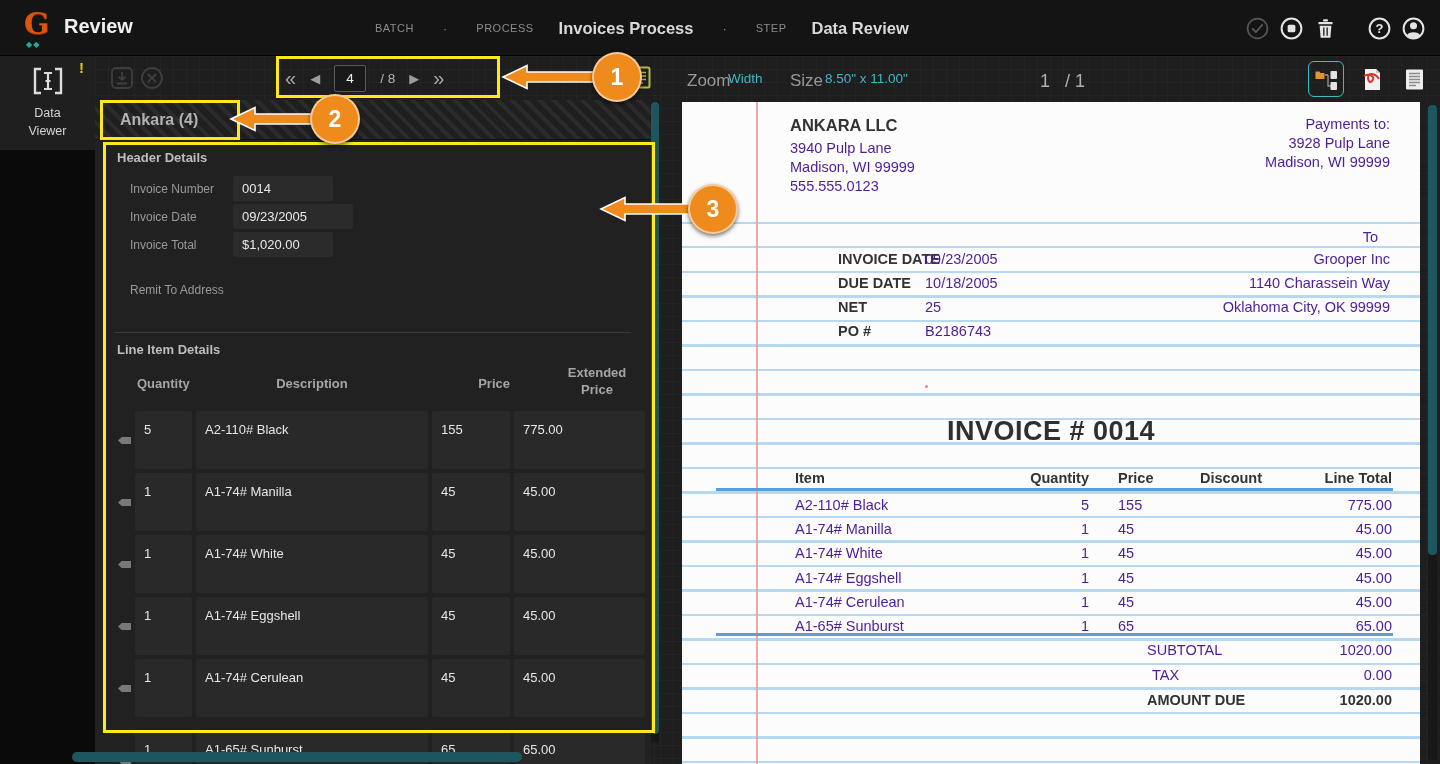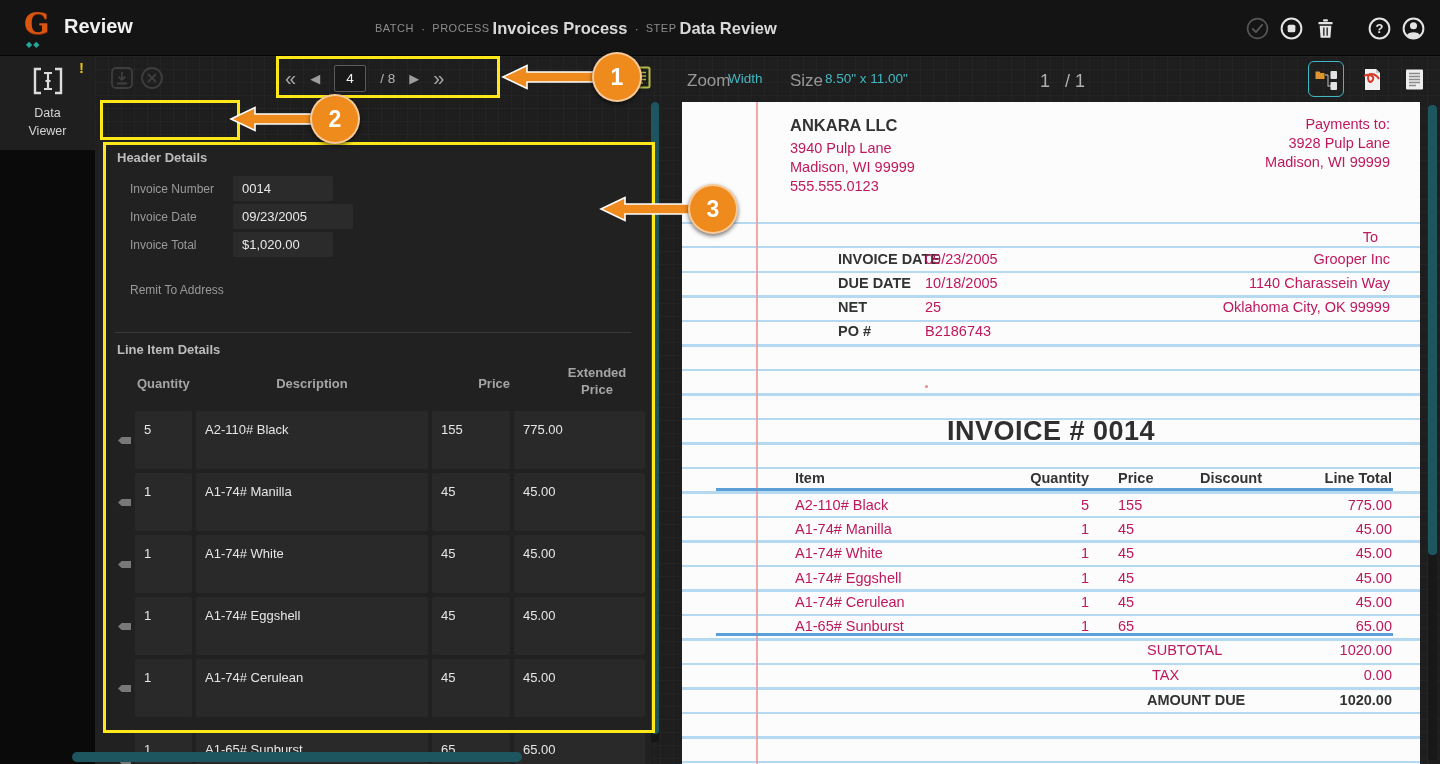--- a/index.html
+++ b/index.html
@@ -6,21 +6,21 @@
   html,body { width:1440px; height:764px; background:#000; }
   body { font-family:"Liberation Sans", sans-serif; overflow:hidden; }
   #app { position:relative; width:1440px; height:764px; background:#1e1e1e; overflow:hidden; }
 
   
   .topbar { position:absolute; left:0; top:0; width:1440px; height:56px; background:#141414; border-bottom:1px solid #050505; z-index:5; }
   .logo { position:absolute; left:24px; top:7px; width:34px; height:44px; cursor:pointer; }
   .logo-g { font-family:"DejaVu Serif", serif; font-weight:bold; font-size:30px; line-height:34px; color:#d95510; text-shadow:0 1px 0 #7e2c08; }
   .logo-leaves { position:absolute; left:2px; top:33px; font-size:8px; letter-spacing:1px; color:#27a59b; }
   .app-title { position:absolute; left:64px; top:15px; font-size:20px; font-weight:bold; color:#f0f0f0; }
-  .crumbs { position:absolute; left:375px; top:0; height:56px; display:flex; align-items:center; gap:3px; white-space:nowrap; }
+  .crumbs { position:absolute; left:375px; top:0; height:56px; display:flex; align-items:center; gap:25px; white-space:nowrap; }
   .crumb-label { font-size:11px; color:#8c8c8c; letter-spacing:.5px; }
   .crumb-value { font-size:16.5px; font-weight:bold; color:#d9d9d9; }
   .crumb-dot { font-size:13px; color:#8a8a8a; padding:0 4px; }
   .top-icons { position:absolute; right:14px; top:0; height:56px; display:flex; align-items:center; gap:9px; }
   .tico { width:25px; height:25px; color:#e4e4e4; cursor:pointer; }
   .tico.dim { color:#565656; cursor:default; }
   .tico.gapleft { margin-left:20px; }
   .tico svg { width:100%; height:100%; display:block; }
 
   
@@ -80,21 +80,21 @@
   .vw-page { position:absolute; left:380px; top:15px; font-size:18px; color:#b0b0b0; }
   .icon-frame { position:absolute; left:648px; top:5px; width:36px; height:36px; border:1.5px solid #3fb9c4; border-radius:6px; cursor:pointer; }
   .icon-frame svg { position:absolute; left:5px; top:5px; width:24px; height:24px; }
   .vw-ico { position:absolute; top:11px; width:25px; height:25px; cursor:pointer; }
   .vw-ico svg { width:100%; height:100%; }
 
   .page { position:absolute; left:22px; top:46px; width:738px; height:662px; background:#fcfcfc; color:#3c3c3c; }
   .ruled { position:absolute; left:0; right:0; top:120px; bottom:0;
     background:repeating-linear-gradient(to bottom, #b5d9f1 0 2px, transparent 2px 24.5px); }
   .redline { position:absolute; left:74px; top:0; bottom:0; width:2px; background:#e99; opacity:.85; }
-  .doc-abs { position:absolute; white-space:nowrap; font-size:14.5px; color:#be185d; }
+  .doc-abs { position:absolute; white-space:nowrap; font-size:14.5px; color:#4c1d95; }
   .doc-b { font-weight:bold; color:#333; }
   .t-right { text-align:right; }
   .thick-rule { position:absolute; left:34px; width:677px; height:3px; background:#5b9fd6; }
   .inv-title { position:absolute; left:0; width:738px; text-align:center; font-size:27px; font-weight:bold; color:#2f2f2f; letter-spacing:.5px; }
   .doc-dot { position:absolute; left:243px; top:283px; width:3px; height:3px; background:#d98b8b; border-radius:50%; }
   .vw-vscroll { position:absolute; left:768px; top:49px; width:9px; height:655px; background:#181818; }
   .vw-vthumb { position:absolute; left:0; top:0; width:9px; height:450px; background:#1d565e; border-radius:4px; }
 
   
   .ybox { position:absolute; border:3px solid #ffe81a; z-index:7; pointer-events:none; }
@@ -203,20 +203,23 @@
       </div>
 
       <span class="doc-ico">
         <svg viewBox="0 0 19 23">
             <rect x="1.5" y="1.5" width="16" height="20" rx="1.5" fill="none" stroke="currentColor" stroke-width="2"></rect>
             <path d="M5 6.5h9M5 10h9M5 13.5h9M5 17h6" stroke="currentColor" stroke-width="1.6"></path>
           </svg>
       </span>
     </div>
 
+    <div class="tab-strip">
+      <span class="tab-label">Ankara (4)</span>
+    </div>
 
     <div class="mp-content">
 
       <div class="section-title" style="top:10px">Header Details</div>
 
       <div class="fld-label" style="top:42px">Invoice Number</div>
       <div class="fld-box" style="top:36px; width:100px">0014</div>
 
       <div class="fld-label" style="top:70px">Invoice Date</div>
       <div class="fld-box" style="top:64px; width:120px">09/23/2005</div>

